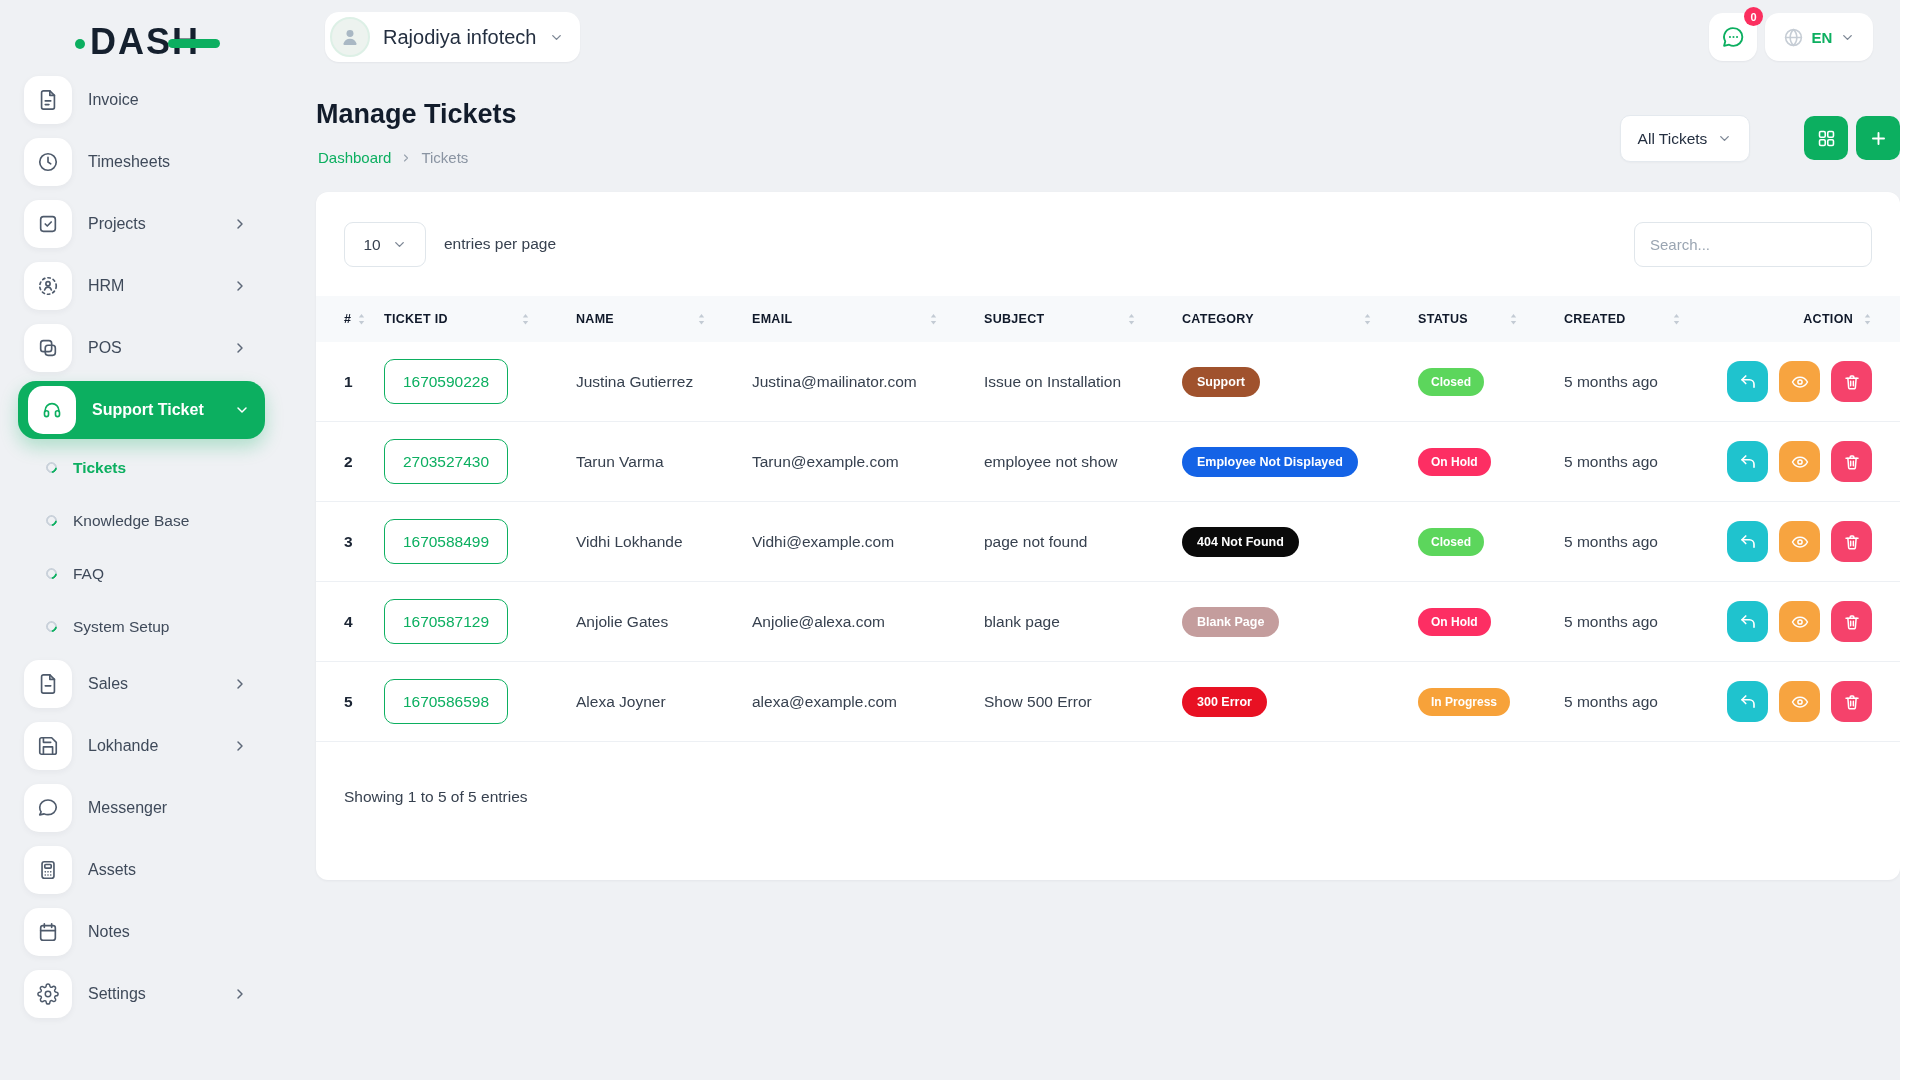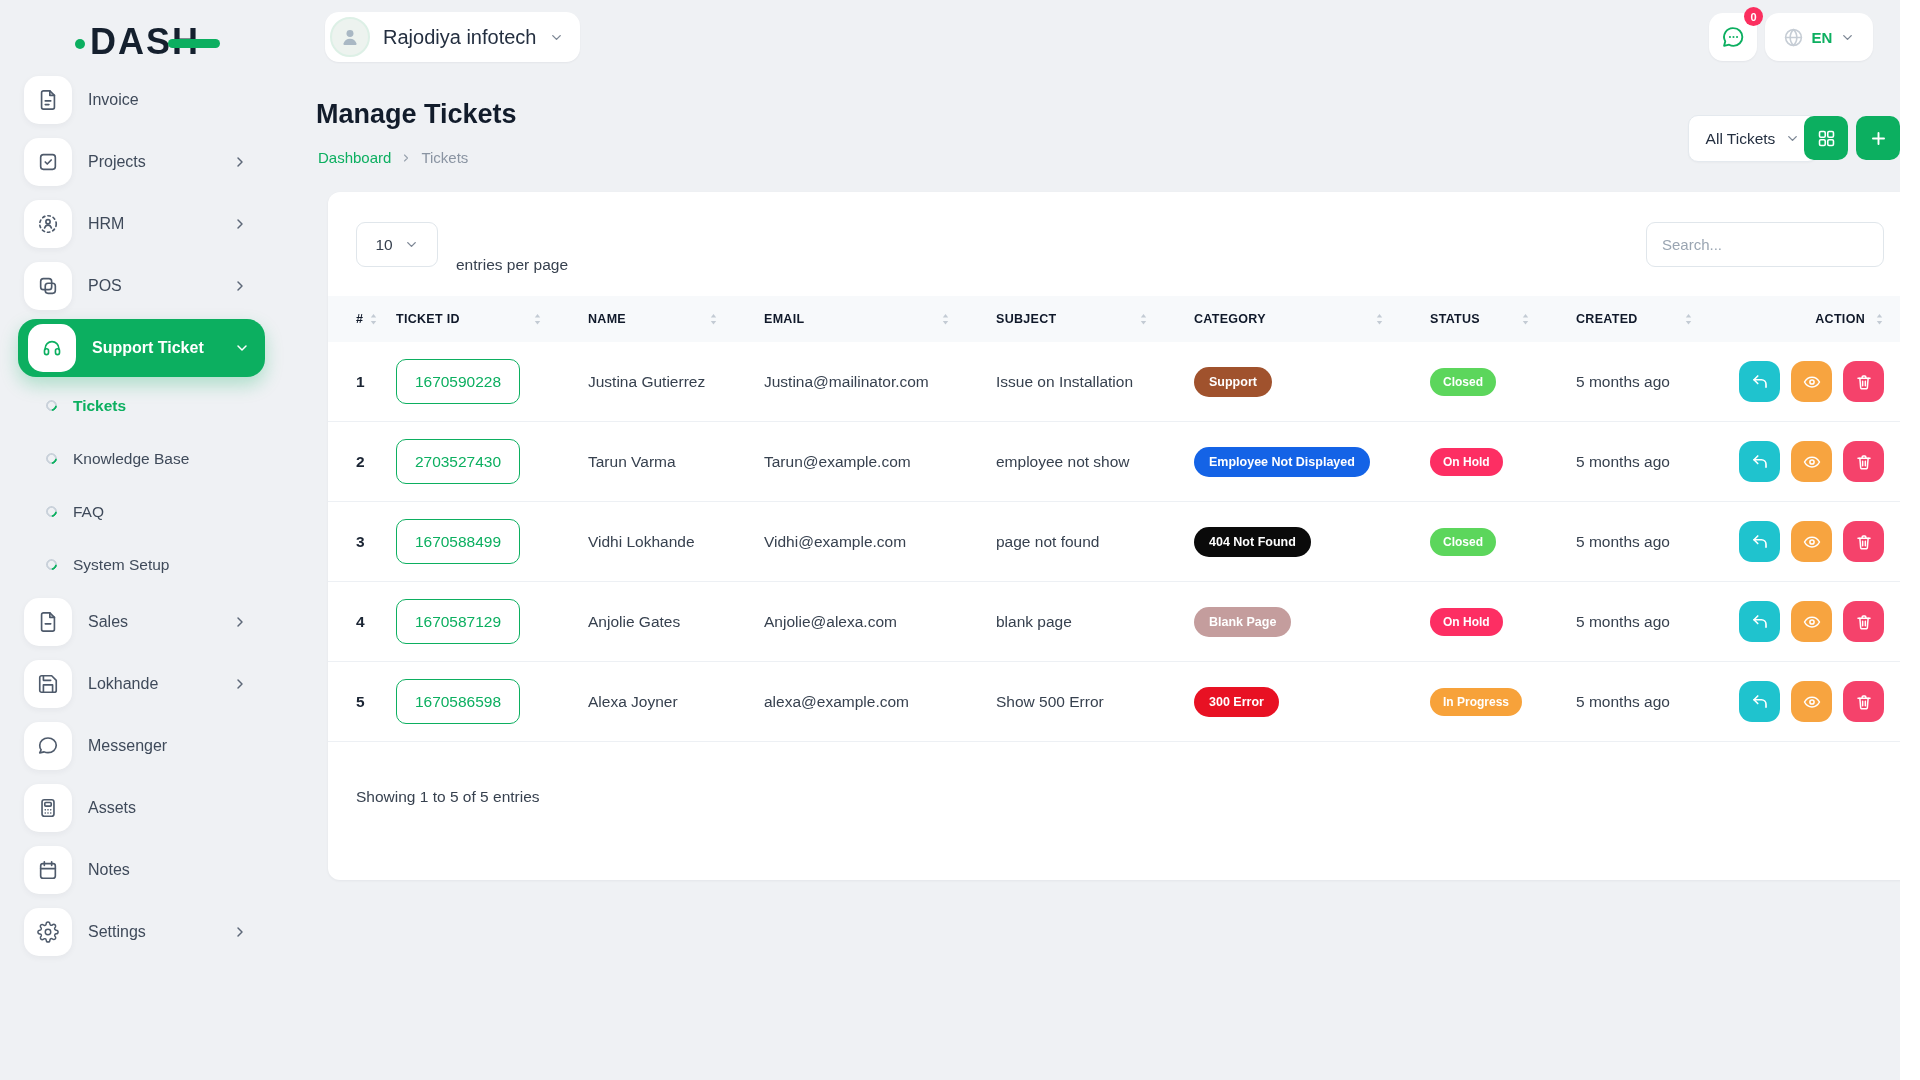--- a/index.html
+++ b/index.html
@@ -55,34 +55,34 @@
   .sub-label{ margin-left:16px; font-size:15.5px; color:#3f4a5a; }
   .side-sub.active .sub-label{ color:#0caf60; font-weight:700; }
 
   
   .page-title{ position:absolute; left:316px; top:99px; font-size:27px; font-weight:700; color:#121c2b; }
   .breadcrumb{ position:absolute; left:318px; top:149px; display:flex; align-items:center; gap:9px; font-size:15px; }
   .bc-link{ color:#0caf60; cursor:pointer; }
   .bc-sep{ width:12px; height:12px; color:#98a2ae; }
   .bc-current{ color:#8a94a2; }
 
-  .filter{ position:absolute; left:1688px; top:115px; width:130px; height:47px; background:#fff; border:1px solid #e4e9ee;
+  .filter{ position:absolute; left:1620px; top:115px; width:130px; height:47px; background:#fff; border:1px solid #e4e9ee;
            border-radius:10px; display:flex; align-items:center; justify-content:center; gap:10px; font-size:15.5px;
            color:#242f40; cursor:pointer; box-shadow:0 1px 2px rgba(16,24,40,.03); }
   .icon-btn{ position:absolute; top:116px; width:44px; height:44px; border:none; border-radius:10px; background:#0caf60;
              color:#fff; display:flex; align-items:center; justify-content:center; cursor:pointer; }
   .grid-btn{ left:1804px; } .plus-btn{ left:1856px; }
   .icon-btn span{ width:19px; height:19px; }
 
   
-  .card{ position:absolute; left:328px; top:192px; width:1584px; height:688px; background:#fff; border-radius:12px;
+  .card{ position:absolute; left:316px; top:192px; width:1584px; height:688px; background:#fff; border-radius:12px;
          box-shadow:0 1px 3px rgba(16,24,40,.05); }
   .pagesize{ position:absolute; left:28px; top:30px; width:82px; height:45px; border:1px solid #e0e6eb; border-radius:9px;
              display:flex; align-items:center; justify-content:center; gap:11px; font-size:15.5px; color:#37414f; cursor:pointer; background:#fff; }
-  .entries-label{ position:absolute; left:128px; top:43px; font-size:15.5px; color:#37414f;margin-top:21px; }
+  .entries-label{ position:absolute; left:128px; top:43px; font-size:15.5px; color:#37414f; }
   .search{ position:absolute; right:28px; top:30px; width:238px; height:45px; border:1px solid #e0e6eb; border-radius:9px;
            padding:0 15px; font-size:15px; color:#37414f; background:#fff; outline:none; font-family:inherit; }
   .search::placeholder{ color:#9aa5b2; }
 
   .t-head{ position:absolute; top:104px; left:0; right:0; height:46px; background:#f7f9fb; display:grid;
            grid-template-columns:40px 192px 176px 232px 198px 236px 146px 163px 1fr; padding:0 28px; align-items:center; }
   .th{ display:flex; align-items:center; font-size:12.5px; font-weight:700; color:#10192a; letter-spacing:.3px; cursor:pointer; }
   .sort{ width:9px; height:15px; margin-left:auto; margin-right:46px; }
   .th-index .sort{ margin-left:6px; margin-right:0; }
   .th-action{ justify-content:flex-end; }
@@ -162,20 +162,29 @@
 <nav id="side-nav">
     <div class="side-item">
       <span class="tile">
         <svg viewBox="0 0 24 24" fill="none" stroke="currentColor" stroke-width="1.8" stroke-linecap="round" stroke-linejoin="round">
           <path d="M14 2H7a2 2 0 0 0-2 2v16a2 2 0 0 0 2 2h10a2 2 0 0 0 2-2V7z"></path>
           <path d="M14 2v5h5"></path>
           <path d="M9 13h6M9 17h4"></path>
         </svg>
       </span>
            <span class="side-label">Invoice</span>
+    </div>
+    <div class="side-item">
+      <span class="tile">
+        <svg viewBox="0 0 24 24" fill="none" stroke="currentColor" stroke-width="1.8" stroke-linecap="round" stroke-linejoin="round">
+          <circle cx="12" cy="12" r="9"></circle>
+          <path d="M12 7v5l3 2"></path>
+        </svg>
+      </span>
+           <span class="side-label">Timesheets</span>
     </div>
     <div class="side-item">
       <span class="tile">
         <svg viewBox="0 0 24 24" fill="none" stroke="currentColor" stroke-width="1.8" stroke-linecap="round" stroke-linejoin="round">
           <rect x="4" y="4" width="16" height="16" rx="3"></rect>
           <path d="M9 12l2.2 2.2 4.3-4.4"></path>
         </svg>
       </span>
            <span class="side-label">Projects</span>
       <span class="chev"><svg viewBox="0 0 24 24" fill="none" stroke="currentColor" stroke-width="2.2" stroke-linecap="round" stroke-linejoin="round">

